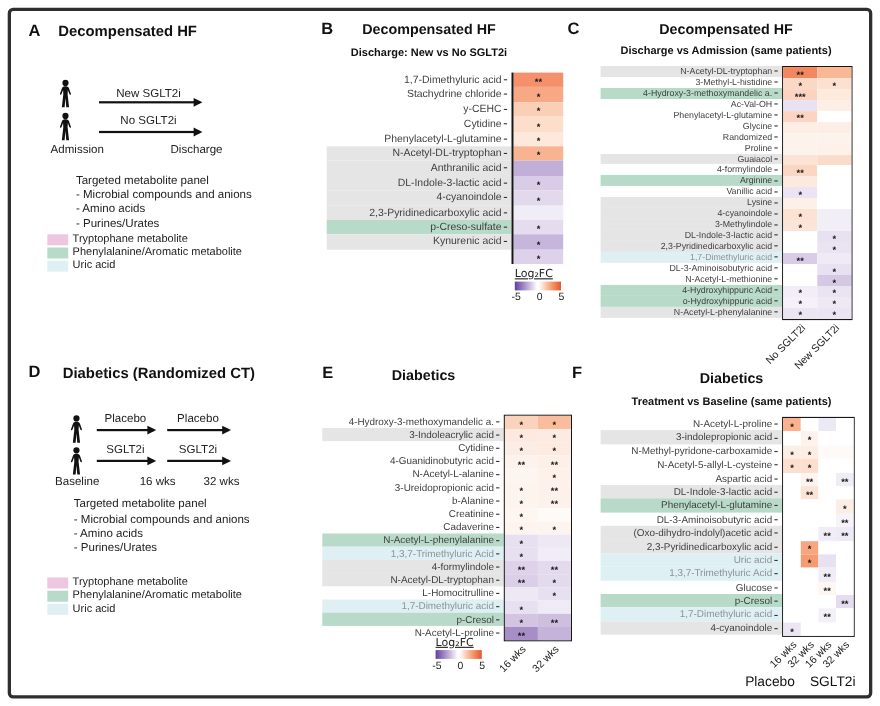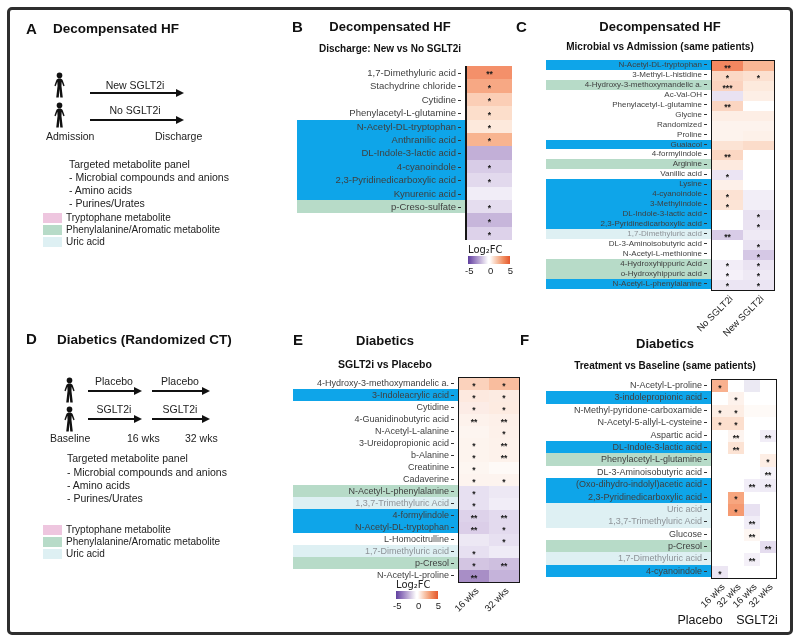--- a/index.html
+++ b/index.html
@@ -21,39 +21,39 @@
   .arrow::after{content:"";position:absolute;right:-2px;top:-3.5px;width:0;height:0;
     border-left:8px solid #111;border-top:4px solid transparent;border-bottom:4px solid transparent;}
   .arrow-label{position:absolute;font-size:10.5px;color:#222;text-align:center;white-space:nowrap;}
   
   .hm{position:absolute;}
   .hm-inner{display:flex;align-items:flex-start;}
   .hm-labels{flex:none;}
   .hm-label{text-align:right;padding-right:4px;white-space:nowrap;color:#3f3f3f;}
   .hm-label::after{content:"";display:inline-block;width:3px;height:1px;background:#333;
     vertical-align:middle;margin-left:2px;}
-  .bg-pink{background:#0ea5e9;}
+  .bg-pink{background:#e5e5e5;}
   .bg-green{background:#b7dbc8;}
   .bg-blue{background:#def0f3;color:#8e9398;}
   .hm-matrix{display:grid;border:1.4px solid #161616;background:#fff;}
   .hm-B .hm-matrix{border:none;border-left:2px solid #161616;}
   .hm-B .hm-label{font-size:9.5px;}
   .hm-C .hm-label{font-size:8px;}
   .hm-E .hm-label{font-size:9px;}
   .hm-F .hm-label{font-size:9px;}
   .hm-cell{display:flex;align-items:center;justify-content:center;}
   .stars{font-weight:700;font-size:8.5px;color:#1a1a1a;line-height:1;transform:translateY(2px);}
   .hm-cols{position:absolute;height:52px;}
   .hm-col{position:absolute;top:0;width:64px;text-align:right;transform:rotate(-45deg);
     transform-origin:100% 0;font-size:9.5px;color:#222;white-space:nowrap;}
   .hm-groups{position:absolute;left:0;width:100%;}
   .hm-group{position:absolute;width:70px;text-align:center;font-size:12.5px;color:#111;white-space:nowrap;}
   
   .fc-legend{position:absolute;width:52px;}
-  .fc-label{font-size:10px;color:#222;font-family:"DejaVu Sans","Liberation Sans",sans-serif;}
+  .fc-label{font-size:10px;color:#222;font-family:"DejaVu Sans","Liberation Sans",sans-serif;text-decoration:underline;}
   .fc-bar{width:42px;height:8px;margin-top:1px;
     background:linear-gradient(90deg,#5f3f9e 0%,#8a6db8 12%,#c4b4d9 30%,#ffffff 48%,#ffffff 52%,#f8c6ab 68%,#f08a5c 85%,#e4572e 100%);}
   .fc-ticks{display:flex;justify-content:space-between;width:48px;margin-left:-3px;
     font-size:9.5px;color:#222;margin-top:1px;}
 </style>
 </head>
 <body>
 
 <div class="page">
   <div class="frame"></div>
@@ -97,29 +97,30 @@
   </div>
 
   <div class="abs letter" style="left:292px;top:18px">B</div>
   <div class="abs ptitle" style="left:310px;top:19px;width:160px">Decompensated HF</div>
   <div class="abs psub" style="left:300px;top:43px;width:180px">Discharge: New vs No SGLT2i</div>
   <div class="hm hm-B" style="left:297px;top:66px">
       <div class="hm-inner">
         <div class="hm-labels" style="width: 168px;">
           <div class="hm-label" style="line-height: 13.4px; height: 13.4px;">1,7-Dimethyluric acid</div>
           <div class="hm-label" style="line-height: 13.4px; height: 13.4px;">Stachydrine chloride</div>
+          <div class="hm-label" style="line-height: 13.4px; height: 13.4px;">y-CEHC</div>
           <div class="hm-label" style="line-height: 13.4px; height: 13.4px;">Cytidine</div>
           <div class="hm-label" style="line-height: 13.4px; height: 13.4px;">Phenylacetyl-L-glutamine</div>
           <div class="hm-label bg-pink" style="line-height: 13.4px; height: 13.4px;">N-Acetyl-DL-tryptophan</div>
           <div class="hm-label bg-pink" style="line-height: 13.4px; height: 13.4px;">Anthranilic acid</div>
           <div class="hm-label bg-pink" style="line-height: 13.4px; height: 13.4px;">DL-Indole-3-lactic acid</div>
           <div class="hm-label bg-pink" style="line-height: 13.4px; height: 13.4px;">4-cyanoindole</div>
           <div class="hm-label bg-pink" style="line-height: 13.4px; height: 13.4px;">2,3-Pyridinedicarboxylic acid</div>
+          <div class="hm-label bg-green" style="line-height: 13.4px; height: 13.4px;">p-Creso-sulfate</div>
           <div class="hm-label bg-pink" style="line-height: 13.4px; height: 13.4px;">Kynurenic acid</div>
-          <div class="hm-label bg-green" style="line-height: 13.4px; height: 13.4px;">p-Creso-sulfate</div>
         </div>
         <div class="hm-matrix" style="grid-template-columns: repeat(1, 45px);">
           <div class="hm-cell" style="height: 13.4px; background: rgb(244, 144, 106);">
             <span class="stars">**</span>
           </div>
           <div class="hm-cell" style="height: 13.4px; background: rgb(247, 168, 132);">
             <span class="stars">*</span>
           </div>
           <div class="hm-cell" style="height: 13.4px; background: rgb(251, 206, 182);">
             <span class="stars">*</span>
@@ -158,21 +159,21 @@
     <div class="fc-bar"></div>
     <div class="fc-ticks">
       <span>-5</span>
       <span>0</span>
       <span>5</span>
     </div>
   </div>
 
   <div class="abs letter" style="left:516px;top:18px">C</div>
   <div class="abs ptitle" style="left:540px;top:19px;width:240px">Decompensated HF</div>
-  <div class="abs psub" style="left:540px;top:41px;width:240px">Microbial vs Admission (same patients)</div>
+  <div class="abs psub" style="left:540px;top:41px;width:240px">Discharge vs Admission (same patients)</div>
   <div class="hm hm-C" style="left:546px;top:60px">
       <div class="hm-inner">
         <div class="hm-labels" style="width: 165px;">
           <div class="hm-label bg-pink" style="line-height: 9.95px; height: 9.95px;">N-Acetyl-DL-tryptophan</div>
           <div class="hm-label" style="line-height: 9.95px; height: 9.95px;">3-Methyl-L-histidine</div>
           <div class="hm-label bg-green" style="line-height: 9.95px; height: 9.95px;">4-Hydroxy-3-methoxymandelic a.</div>
           <div class="hm-label" style="line-height: 9.95px; height: 9.95px;">Ac-Val-OH</div>
           <div class="hm-label" style="line-height: 9.95px; height: 9.95px;">Phenylacetyl-L-glutamine</div>
           <div class="hm-label" style="line-height: 9.95px; height: 9.95px;">Glycine</div>
           <div class="hm-label" style="line-height: 9.95px; height: 9.95px;">Randomized</div>
@@ -327,21 +328,20 @@
     <span class="cat-sw" style="background: rgb(183, 219, 200);"></span>
     <span class="cat-lb">Phenylalanine/Aromatic metabolite</span>
   </div>
   <div class="cat-row" style="left:43px;top:548px">
     <span class="cat-sw" style="background: rgb(222, 240, 243);"></span>
     <span class="cat-lb">Uric acid</span>
   </div>
 
   <div class="abs letter" style="left:293px;top:331px">E</div>
   <div class="abs ptitle" style="left:285px;top:333px;width:200px">Diabetics</div>
-  <div class="abs psub" style="left:285px;top:358px;width:200px;font-size:10.5px">SGLT2i vs Placebo</div>
   <div class="hm hm-E" style="left:293px;top:377px">
       <div class="hm-inner">
         <div class="hm-labels" style="width: 165px;">
           <div class="hm-label" style="line-height: 12px; height: 12px;">4-Hydroxy-3-methoxymandelic a.</div>
           <div class="hm-label bg-pink" style="line-height: 12px; height: 12px;">3-Indoleacrylic acid</div>
           <div class="hm-label" style="line-height: 12px; height: 12px;">Cytidine</div>
           <div class="hm-label" style="line-height: 12px; height: 12px;">4-Guanidinobutyric acid</div>
           <div class="hm-label" style="line-height: 12px; height: 12px;">N-Acetyl-L-alanine</div>
           <div class="hm-label" style="line-height: 12px; height: 12px;">3-Ureidopropionic acid</div>
           <div class="hm-label" style="line-height: 12px; height: 12px;">b-Alanine</div>

